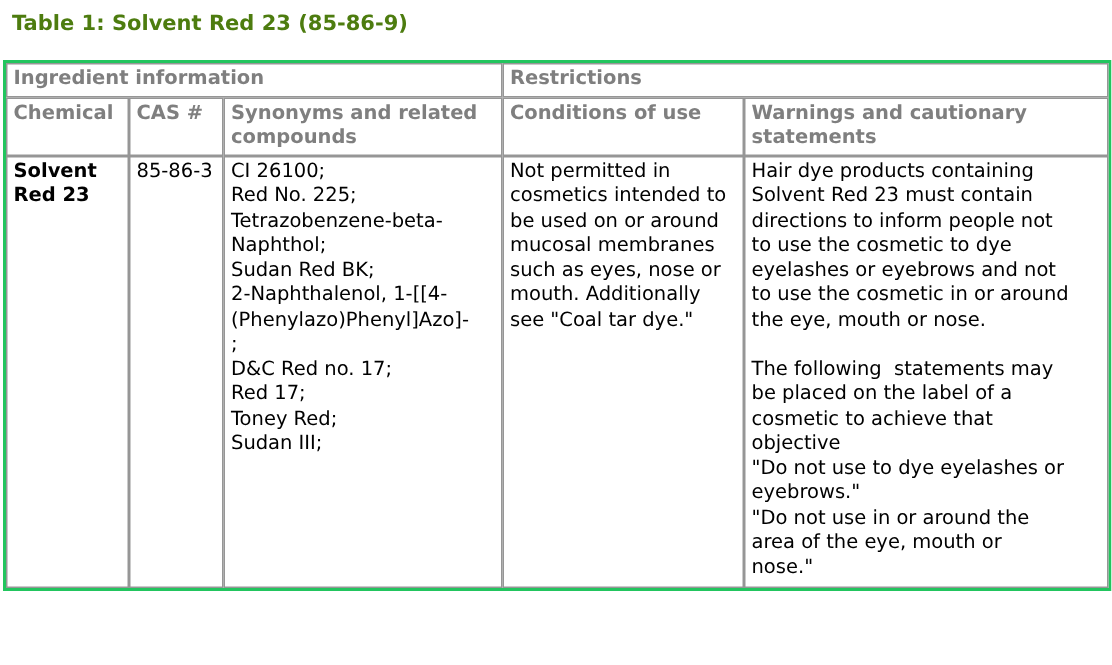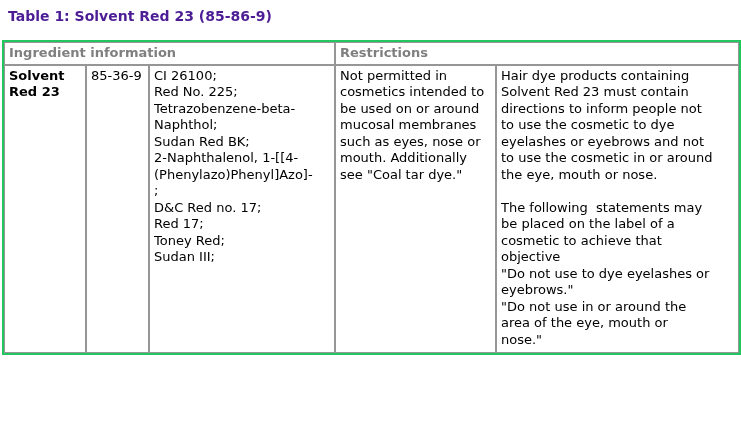--- a/index.html
+++ b/index.html
@@ -10,21 +10,21 @@
   body {
     width: 741px;
     height: 443px;
     font-family: "DejaVu Sans", "Liberation Sans", sans-serif;
     color: #000000;
     overflow: hidden;
   }
   .page-title {
     font-size: 14px;
     font-weight: bold;
-    color: #4c1d95;
+    color: #4d7c0f;
     margin: 8px 0 0 8px;
     line-height: 17px;
   }
   table.ingredient-table {
     margin: 15px 0 0 2px;
     border-spacing: 0;
     border-collapse: separate;
     table-layout: fixed;
     width: 735px;
     border: 2px solid #22c55e;
@@ -72,25 +72,32 @@
     <col style="width:63px">
     <col style="width:186px">
     <col style="width:161px">
     <col style="width:243px">
   </colgroup>
   <thead>
     <tr class="group-header-row">
       <th colspan="3">Ingredient information</th>
       <th colspan="2">Restrictions</th>
     </tr>
+    <tr class="column-header-row">
+      <th>Chemical</th>
+      <th>CAS #</th>
+      <th>Synonyms and related compounds</th>
+      <th>Conditions of use</th>
+      <th>Warnings and cautionary statements</th>
+    </tr>
   </thead>
   <tbody>
     <tr class="data-row">
       <td class="bold-cell">Solvent Red 23</td>
-      <td>85-36-9</td>
+      <td>85-86-3</td>
       <td>CI 26100;
 Red No. 225;
 Tetrazobenzene-beta-
 Naphthol;
 Sudan Red BK;
 2-Naphthalenol, 1-[[4-
 (Phenylazo)Phenyl]Azo]-
 ;
 D&amp;C Red no. 17;
 Red 17;

